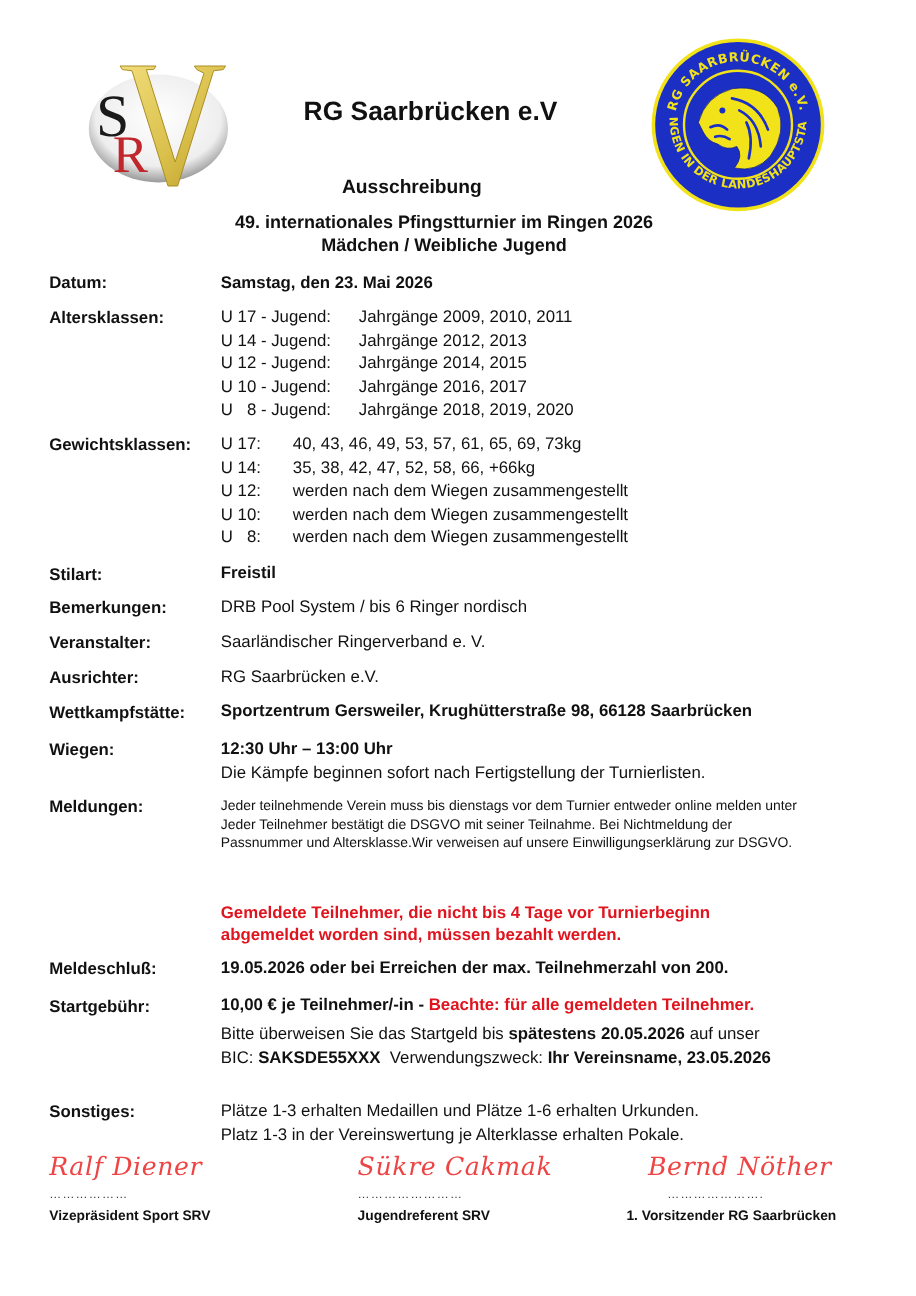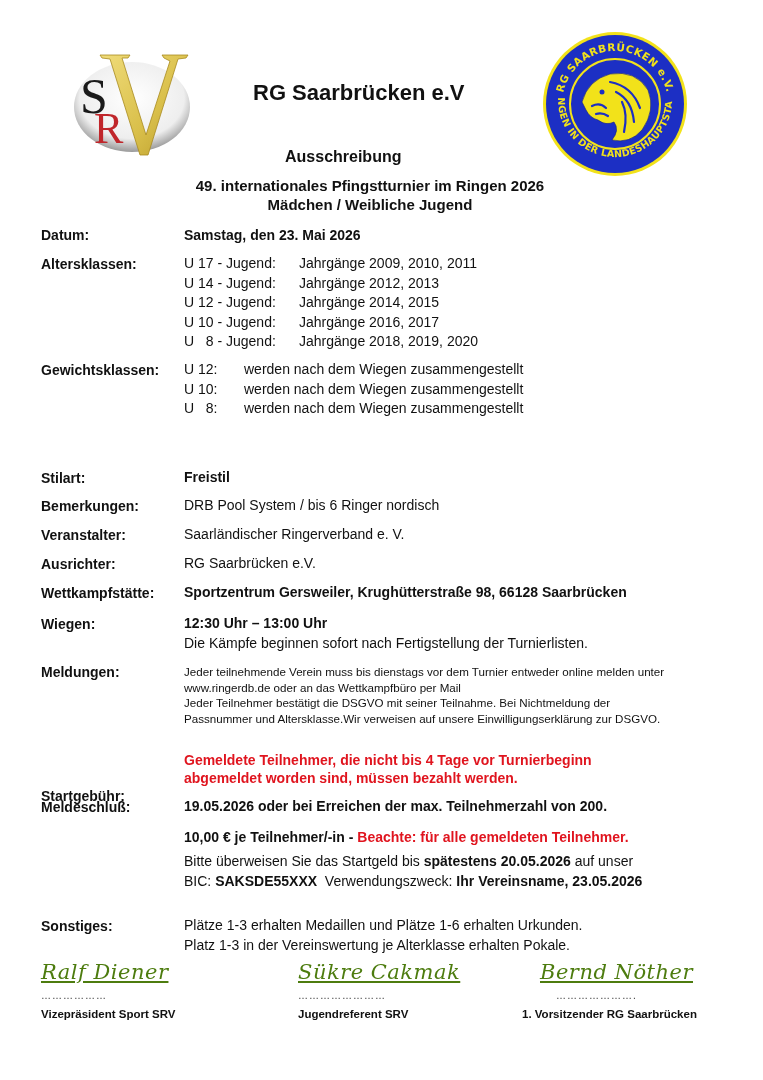--- a/index.html
+++ b/index.html
@@ -49,24 +49,23 @@
     .small { font-size: 11.6px; line-height: 15.5px; }
     .redbig { font-size: 14px; line-height: 17.5px; color: #e0141e; font-weight: bold; }
     .age-key { display: inline-block; width: 115px; }
     .w-key { display: inline-block; width: 60px; }
 
     
     .sig {
       font-family: "DejaVu Serif", serif;
       font-style: italic;
       font-size: 21px;
-      color: #4d7c0f;
+      color: #ef4444;
       white-space: nowrap;
       letter-spacing: 0.5px;
-      text-decoration: underline;
     }
     .dots { font-size: 10px; color: #333; letter-spacing: 1px; white-space: nowrap; }
     .role { font-size: 11.5px; font-weight: bold; white-space: nowrap; }
   </style>
 </head>
 <body>
 
 <div class="abs srv-logo">
   <svg width="125" height="115" viewBox="0 0 125 115">
     <defs>
@@ -131,20 +130,22 @@
 <div class="abs val" style="top:254px">
   <div><span class="age-key" style="white-space:pre">U 17 - Jugend:</span><span>Jahrgänge 2009, 2010, 2011</span></div>
   <div><span class="age-key" style="white-space:pre">U 14 - Jugend:</span><span>Jahrgänge 2012, 2013</span></div>
   <div><span class="age-key" style="white-space:pre">U 12 - Jugend:</span><span>Jahrgänge 2014, 2015</span></div>
   <div><span class="age-key" style="white-space:pre">U 10 - Jugend:</span><span>Jahrgänge 2016, 2017</span></div>
   <div><span class="age-key" style="white-space:pre">U   8 - Jugend:</span><span>Jahrgänge 2018, 2019, 2020</span></div>
 </div>
 
 <div class="abs label" style="top:362px">Gewichtsklassen:</div>
 <div class="abs val" style="top:360px">
+  <div><span class="w-key" style="white-space:pre">U 17:</span><span>40, 43, 46, 49, 53, 57, 61, 65, 69, 73kg</span></div>
+  <div><span class="w-key" style="white-space:pre">U 14:</span><span>35, 38, 42, 47, 52, 58, 66, +66kg</span></div>
   <div><span class="w-key" style="white-space:pre">U 12:</span><span>werden nach dem Wiegen zusammengestellt</span></div>
   <div><span class="w-key" style="white-space:pre">U 10:</span><span>werden nach dem Wiegen zusammengestellt</span></div>
   <div><span class="w-key" style="white-space:pre">U   8:</span><span>werden nach dem Wiegen zusammengestellt</span></div>
 </div>
 
 <div class="abs label" style="top:470px">Stilart:</div>
 <div class="abs val bold" style="top:468px">Freistil</div>
 
 <div class="abs label" style="top:498px">Bemerkungen:</div>
 <div class="abs val" style="top:496px">DRB Pool System / bis 6 Ringer nordisch</div>
@@ -160,33 +161,32 @@
 
 <div class="abs label" style="top:616px">Wiegen:</div>
 <div class="abs val" style="top:614px">
   <div class="bold">12:30 Uhr – 13:00 Uhr</div>
   <div>Die Kämpfe beginnen sofort nach Fertigstellung der Turnierlisten.</div>
 </div>
 
 <div class="abs label" style="top:664px">Meldungen:</div>
 <div class="abs val small" style="top:664px">
   <div>Jeder teilnehmende Verein muss bis dienstags vor dem Turnier entweder online melden unter</div>
-  <div>www.ringerdb.de oder an das Wettkampfbüro per Mail</div>
   <div>Jeder Teilnehmer bestätigt die DSGVO mit seiner Teilnahme. Bei Nichtmeldung der</div>
   <div>Passnummer und Altersklasse.Wir verweisen auf unsere Einwilligungserklärung zur DSGVO.</div>
 </div>
 <div class="abs val redbig" style="top:752px">
   <div>Gemeldete Teilnehmer, die nicht bis 4 Tage vor Turnierbeginn</div>
   <div>abgemeldet worden sind, müssen bezahlt werden.</div>
 </div>
 
 <div class="abs label" style="top:799px">Meldeschluß:</div>
 <div class="abs val bold" style="top:797px">19.05.2026 oder bei Erreichen der max. Teilnehmerzahl von 200.</div>
 
-<div class="abs label" style="top:788px">Startgebühr:</div>
+<div class="abs label" style="top:830px">Startgebühr:</div>
 <div class="abs val" style="top:828px">
   <span class="bold">10,00 € je Teilnehmer/-in</span><span class="bold" style="white-space:pre"> - </span><span class="red">Beachte: für alle gemeldeten Teilnehmer.</span>
 </div>
 <div class="abs val" style="top:852px">
   <div style="white-space:pre"><span>Bitte überweisen Sie das Startgeld bis </span><span class="bold">spätestens 20.05.2026</span><span> auf unser</span></div>
   <div style="white-space:pre"><span>BIC: </span><span class="bold">SAKSDE55XXX</span><span>  Verwendungszweck: </span><span class="bold">Ihr Vereinsname, 23.05.2026</span></div>
 </div>
 
 <div class="abs label" style="top:918px">Sonstiges:</div>
 <div class="abs val" style="top:916px">

